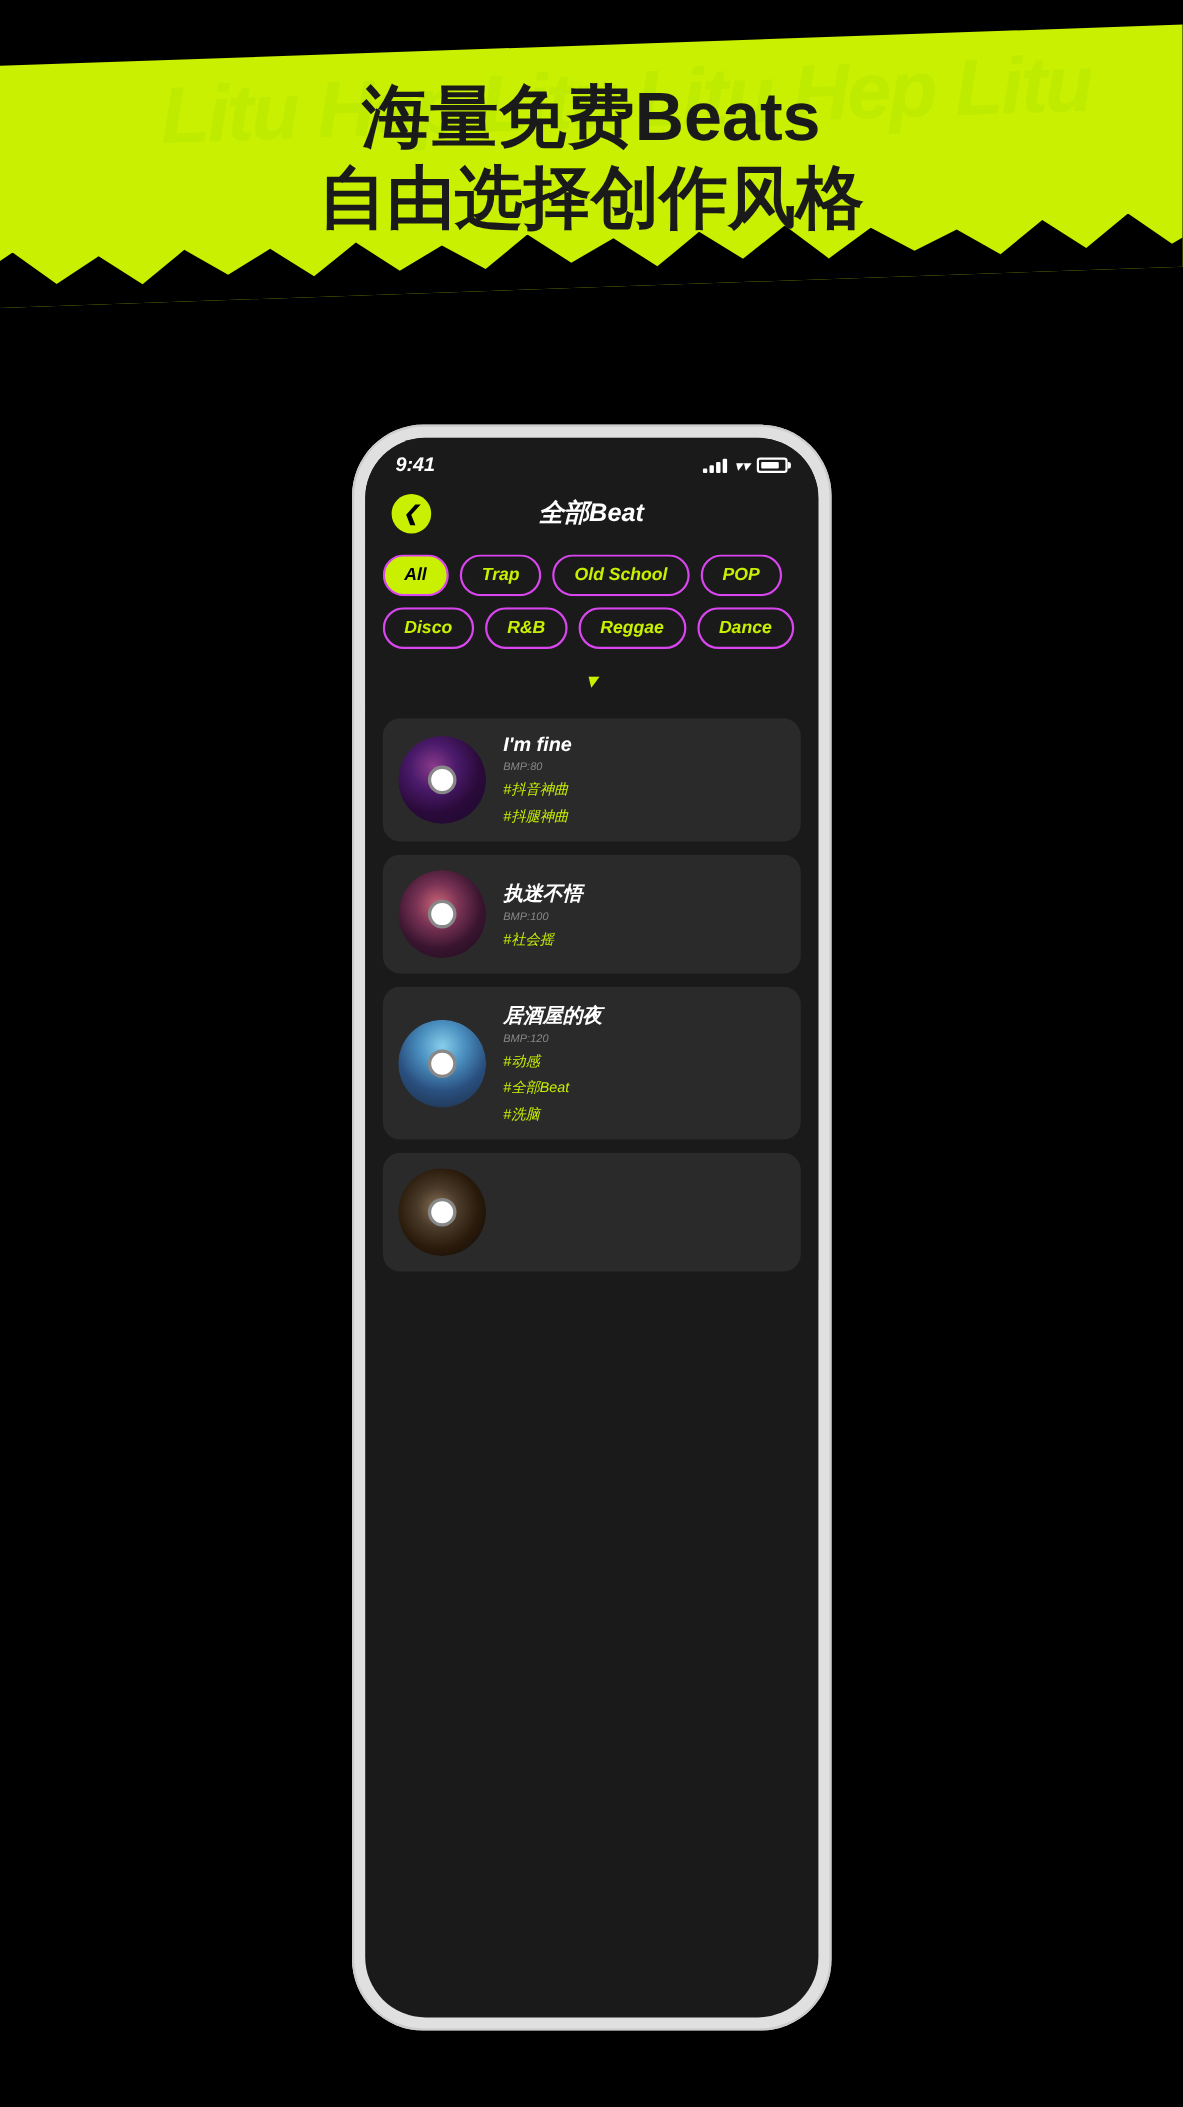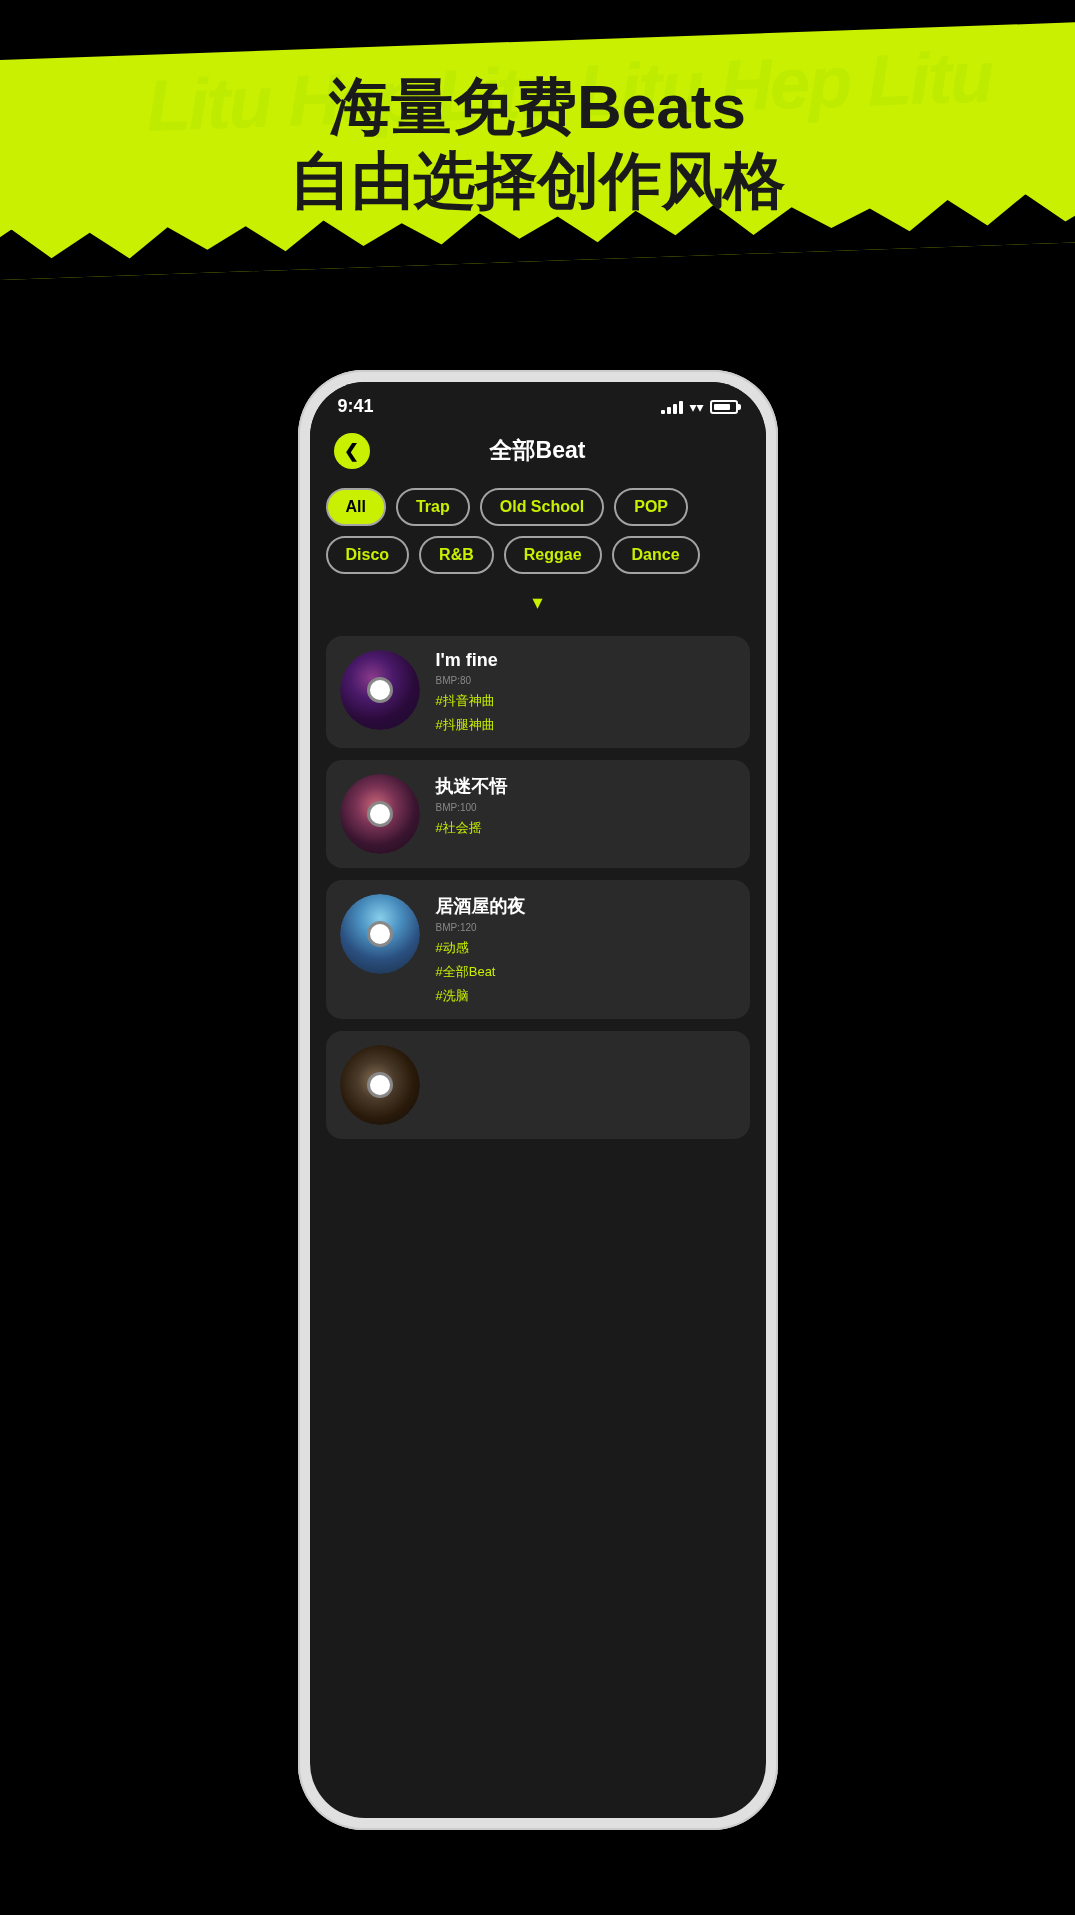--- a/index.html
+++ b/index.html
@@ -82,25 +82,26 @@
       left: -10px;
       width: 110%;
       height: 60px;
       background: #000;
       clip-path: polygon(0 40%, 3% 0, 6% 50%, 9% 10%, 12% 55%, 15% 5%, 18% 45%, 21% 8%, 24% 52%, 27% 3%, 30% 48%, 33% 12%, 36% 50%, 39% 0%, 42% 45%, 45% 10%, 48% 55%, 51% 5%, 54% 48%, 57% 0%, 60% 52%, 63% 8%, 66% 45%, 69% 15%, 72% 55%, 75% 5%, 78% 50%, 81% 0%, 84% 48%, 87% 12%, 90% 52%, 93% 3%, 96% 45%, 100% 20%, 100% 100%, 0 100%);
     }
 
     
     .phone-wrapper {
       position: absolute;
-      top: 370px;
+      top: 386px;
       left: 50%;
       transform: translateX(-50%);
-      width: 480px;
+      width: 436px;
       height: 1460px;
+      font-style: italic;
     }
 
     .phone-outer {
       width: 100%;
       height: 100%;
       background: #e0e0e0;
       border-radius: 65px;
       padding: 12px;
       box-shadow: 0 30px 80px rgba(0,0,0,0.8), inset 0 0 0 2px #ccc;
     }
@@ -237,21 +238,21 @@
       overflow: hidden;
       margin-bottom: 10px;
     }
 
     .genre-tag {
       display: inline-flex;
       align-items: center;
       justify-content: center;
       padding: 8px 18px;
       border-radius: 25px;
-      border: 2px solid #a3a3a3;
+      border: 2px solid #d946ef;
       font-size: 16px;
       font-weight: 600;
       color: #c8f000;
       white-space: nowrap;
       cursor: pointer;
       background: transparent;
     }
 
     .genre-tag.active {
       background: #c8f000;
@@ -276,20 +277,21 @@
       padding: 8px 16px;
       display: flex;
       flex-direction: column;
       gap: 12px;
     }
 
     .beat-item {
       background: #2a2a2a;
       border-radius: 16px;
       display: flex;
+      align-items: center;
       padding: 14px;
       gap: 16px;
       cursor: pointer;
     }
 
     .beat-cover {
       width: 80px;
       height: 80px;
       border-radius: 50%;
       overflow: hidden;

